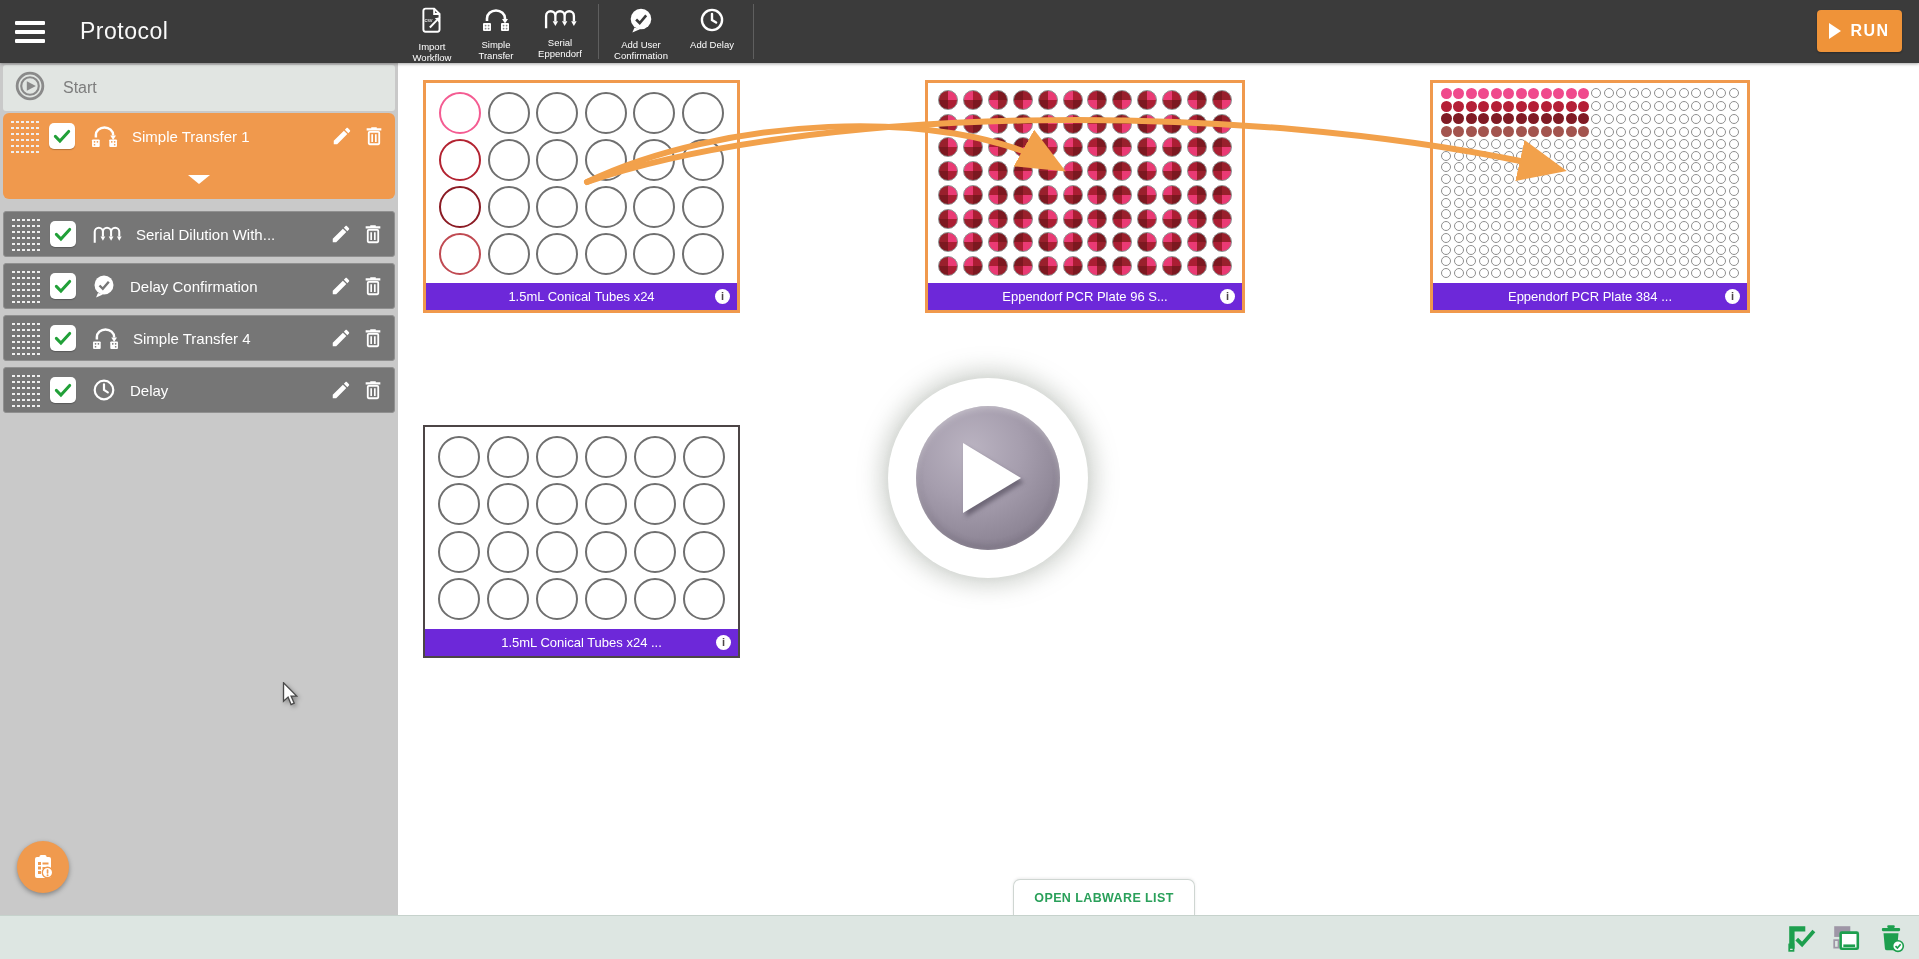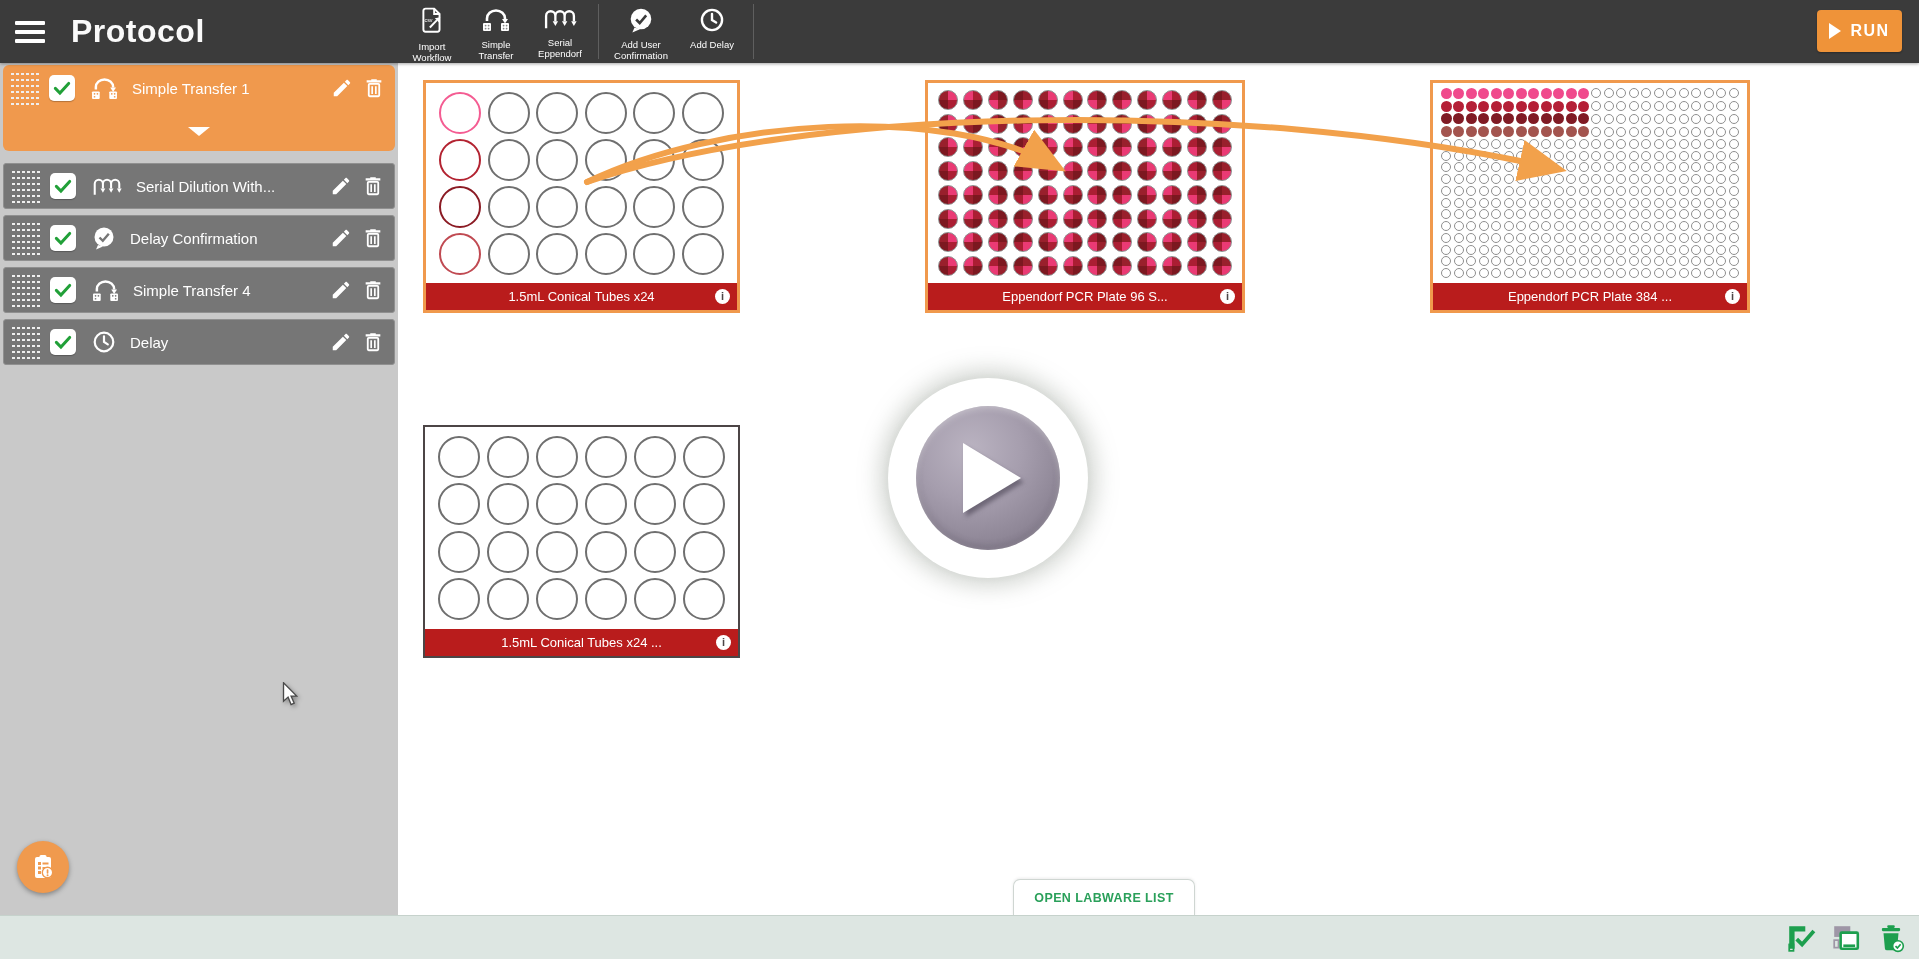--- a/index.html
+++ b/index.html
@@ -5,21 +5,21 @@
   html,body{margin:0;padding:0;background:#fff;}
   .app{position:relative;width:1919px;height:959px;overflow:hidden;
        font-family:"Liberation Sans",sans-serif;background:#fff;-webkit-font-smoothing:antialiased;}
 
   
   .header{position:absolute;left:0;top:0;width:1919px;height:63px;background:#3b3b3b;
           display:flex;align-items:center;z-index:20;box-shadow:0 1px 3px rgba(0,0,0,.35);}
   .hamburger{width:30px;height:22px;margin-left:15px;display:flex;flex-direction:column;
              justify-content:space-between;cursor:pointer;}
   .hamburger span{display:block;height:4px;background:#fff;border-radius:1px;}
-  .app-title{color:#fafafa;font-size:32px;font-weight:700;margin-left:26px;letter-spacing:.5px;}
+  .app-title{color:#fafafa;font-size:23px;font-weight:400;margin-left:35px;letter-spacing:.5px;}
   .toolbar{position:absolute;left:400px;top:0;height:63px;display:flex;align-items:stretch;}
   .tbtn{width:64px;display:flex;flex-direction:column;align-items:center;justify-content:flex-start;
         padding-top:7px;color:#fff;cursor:pointer;}
   .tbtn svg{flex:0 0 auto;}
   .tlabel{font-size:9.5px;line-height:1.15;text-align:center;margin-top:3px;max-width:60px;}
   .tdivider{width:1px;background:#5f5f5f;margin:4px 6px;}
   .run-btn{position:absolute;right:17px;top:10px;width:85px;height:42px;background:#ef9339;
            border-radius:4px;display:flex;align-items:center;justify-content:center;gap:9px;
            cursor:pointer;box-shadow:0 1px 2px rgba(0,0,0,.3);}
   .run-tri{width:0;height:0;border-top:8px solid transparent;border-bottom:8px solid transparent;
@@ -52,21 +52,21 @@
   .fab{position:absolute;left:17px;bottom:22px;width:52px;height:52px;border-radius:50%;
        background:#f09a4e;display:flex;align-items:center;justify-content:center;cursor:pointer;
        box-shadow:0 2px 5px rgba(0,0,0,.35);}
 
   
   .canvas{position:absolute;left:398px;top:63px;width:1521px;height:852px;background:#fff;}
   .plate{position:absolute;background:#fff;box-sizing:border-box;cursor:pointer;}
   .plate.sel{border:3px solid #f0994d;}
   .plate.plain{border:2px solid #4c4546;}
   .wells{position:absolute;left:0;right:0;top:0;bottom:27px;display:grid;place-items:center;}
-  .plate-label{position:absolute;left:0;right:0;bottom:0;height:27px;background:#b91c1c;
+  .plate-label{position:absolute;left:0;right:0;bottom:0;height:27px;background:#6d28d9;
                display:flex;align-items:center;justify-content:center;}
   .plate-label .txt{color:#fff;font-size:13px;}
   .info-i{position:absolute;right:7px;top:6px;width:15px;height:15px;border-radius:50%;background:#fff;
           color:#4c4546;font-size:11px;font-weight:bold;line-height:15px;text-align:center;cursor:pointer;}
   .well{border-radius:50%;box-sizing:border-box;}
 
   .arrows{position:absolute;left:0;top:0;z-index:6;pointer-events:none;}
 
   
   .play-glow{position:absolute;left:450px;top:275px;width:280px;height:280px;border-radius:50%;z-index:4;
@@ -173,20 +173,30 @@
     </div>
 
     <div class="run-btn">
       <span class="run-tri"></span>
       <span class="run-txt">RUN</span>
     </div>
   </div>
 
   <div class="sidebar">
 
+    <div class="s-row marker-row">
+      <span class="m-icon">
+        <svg width="30" height="30" viewBox="0 0 28 28">
+          <circle cx="14" cy="14" r="12" fill="none" stroke="#8a8a8a" stroke-width="2.6"></circle>
+          <circle cx="14" cy="14" r="8.2" fill="none" stroke="#8a8a8a" stroke-width="2"></circle>
+          <polygon points="11,9.5 19.5,14 11,18.5" fill="#8a8a8a"></polygon>
+        </svg>
+      </span>
+      <span class="m-label">Start</span>
+    </div>
 
     <div class="step-group">
       <div class="step-row">
         <div class="drag-handle"></div>
         <div class="chk">
           <svg width="20" height="20" viewBox="0 0 24 24">
               <polyline points="4,12.5 9.5,18 20,6.5" fill="none" stroke="#21a038" stroke-width="3.6" stroke-linecap="round"></polyline>
             </svg>
         </div>
         <span class="step-icon">

